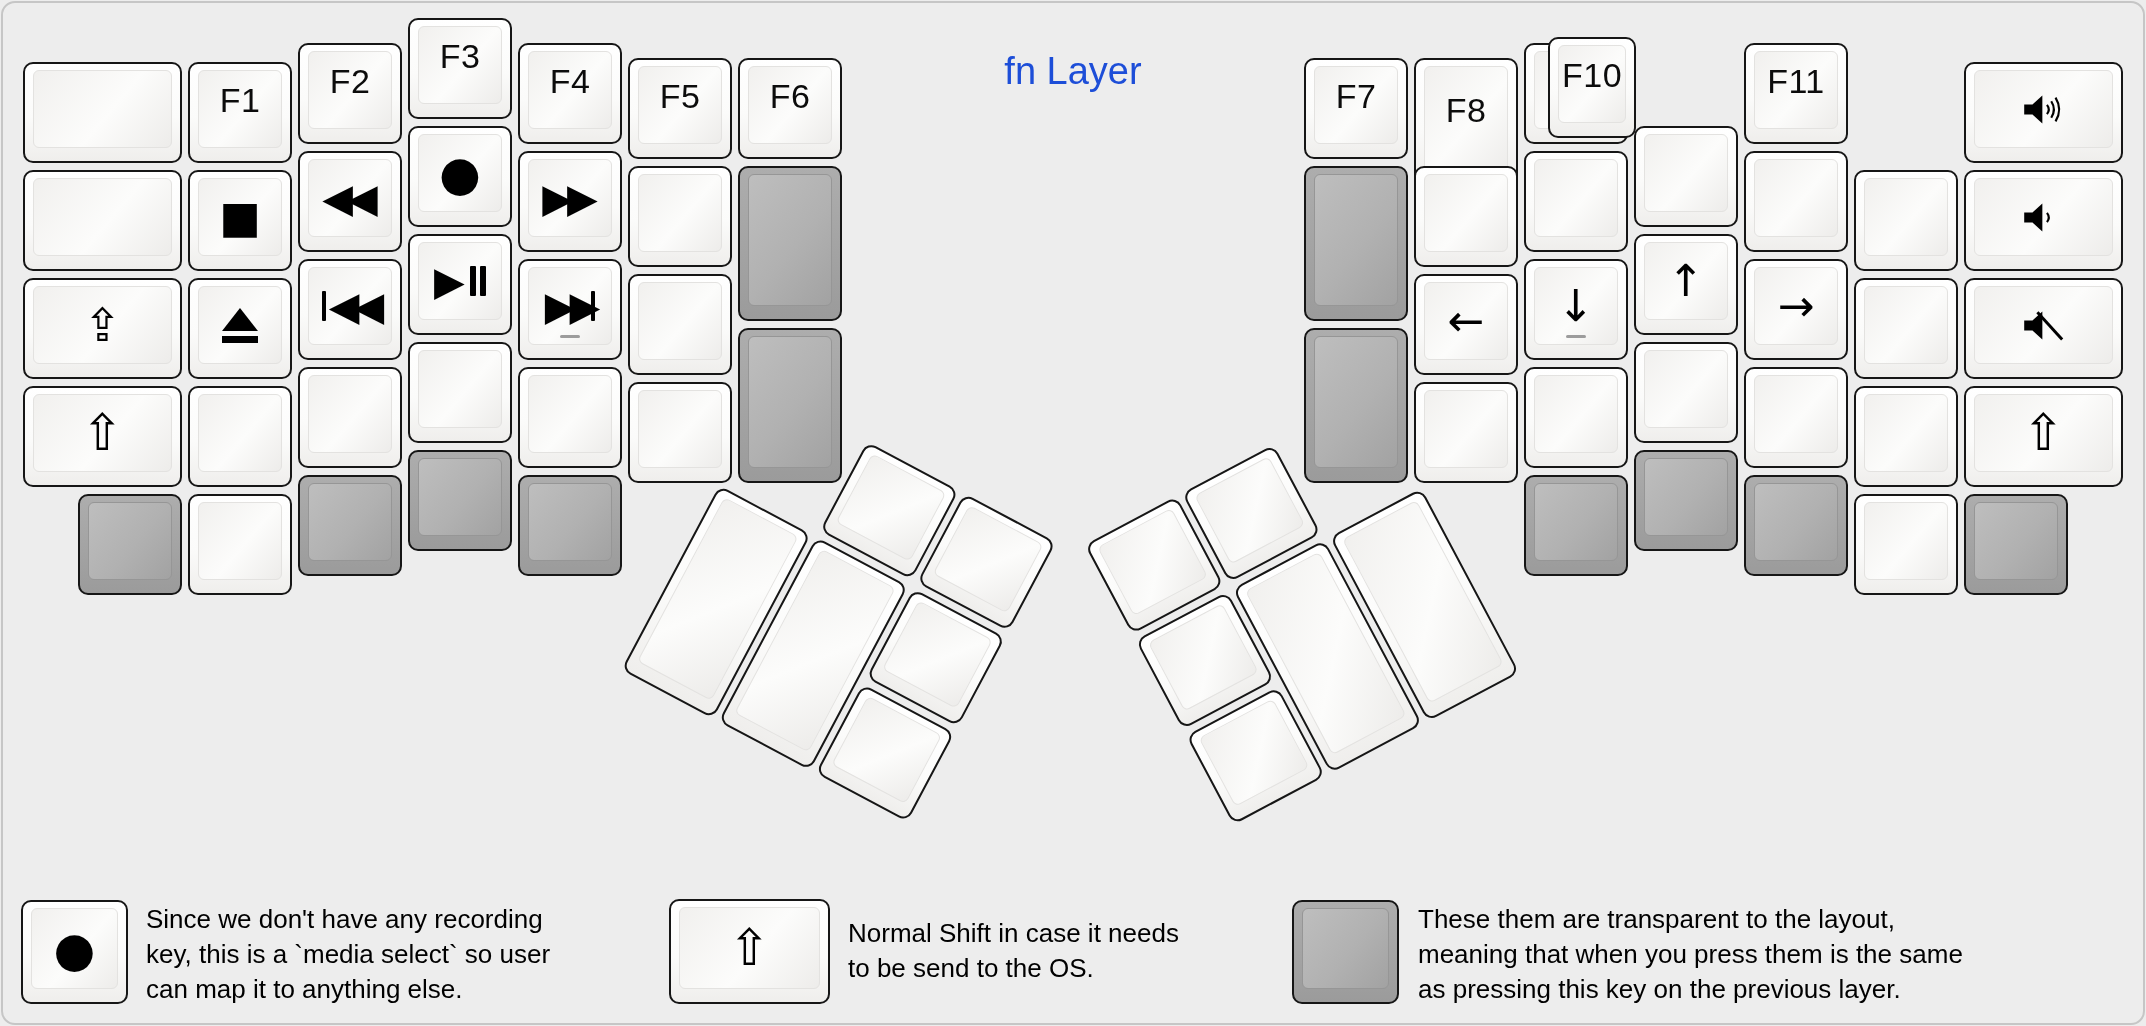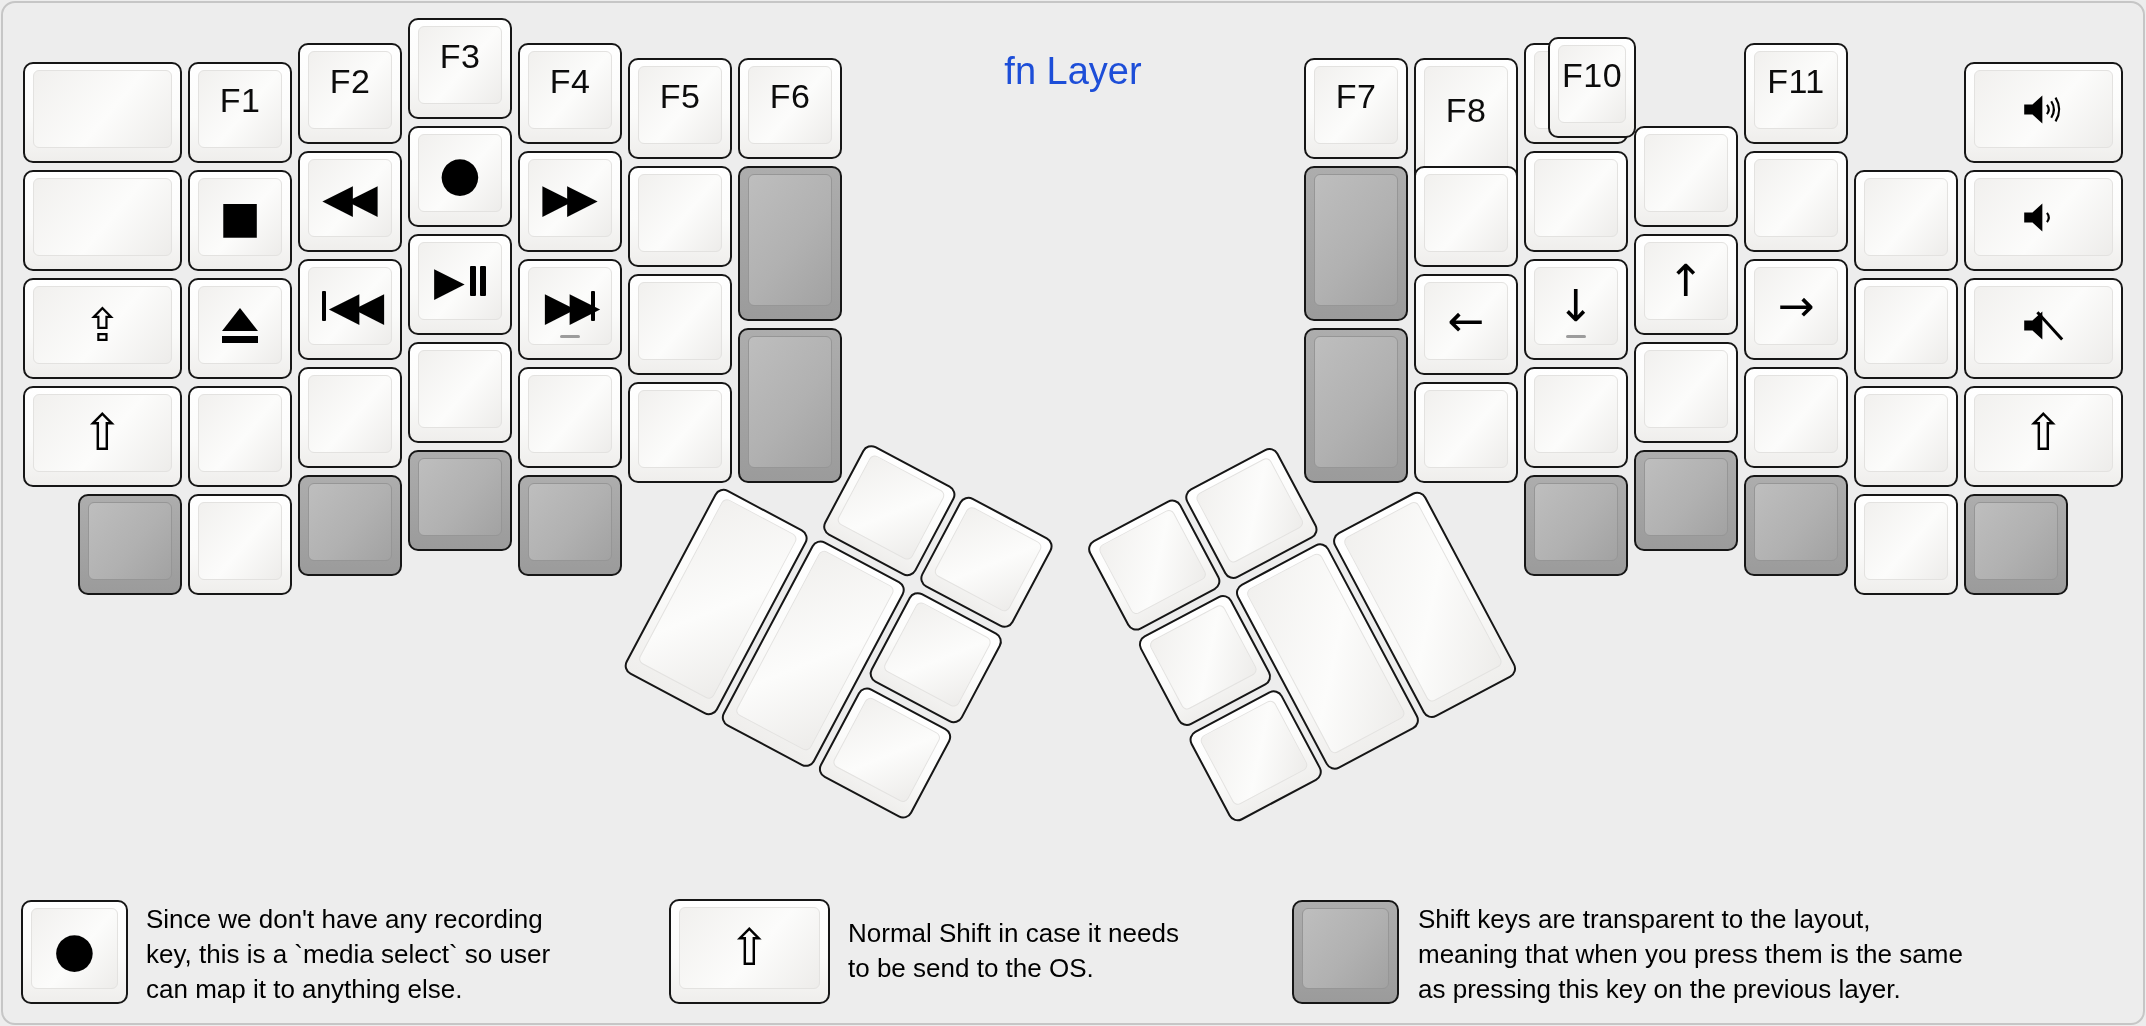--- a/index.html
+++ b/index.html
@@ -445,18 +445,18 @@
     <div class="legend-text" style="left:848px;top:916px;">
       <div>Normal Shift in case it needs</div>
       <div>to be send to the OS.</div>
     </div>
   </div>
   <div class="legend-item">
     <div class="key gray" id="legend-key-2" style="left:1292px;top:900px;width:107px;height:104px;">
         <div class="key-top"></div>
       </div>
     <div class="legend-text" style="left:1418px;top:902px;">
-      <div>Shift keys are transparent to the layout,</div>
+      <div>These them are transparent to the layout,</div>
       <div>meaning that when you press them is the same</div>
       <div>as pressing this key on the previous layer.</div>
     </div>
   </div>
 </div>
 
 </body></html>

